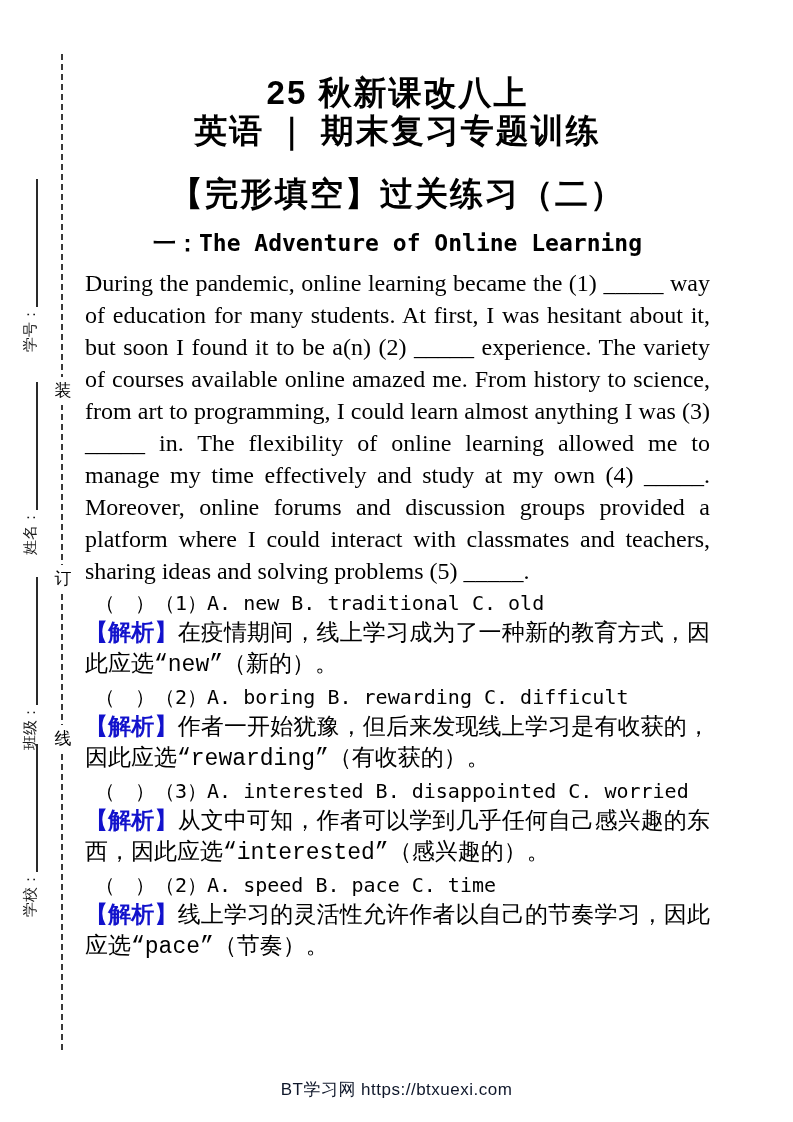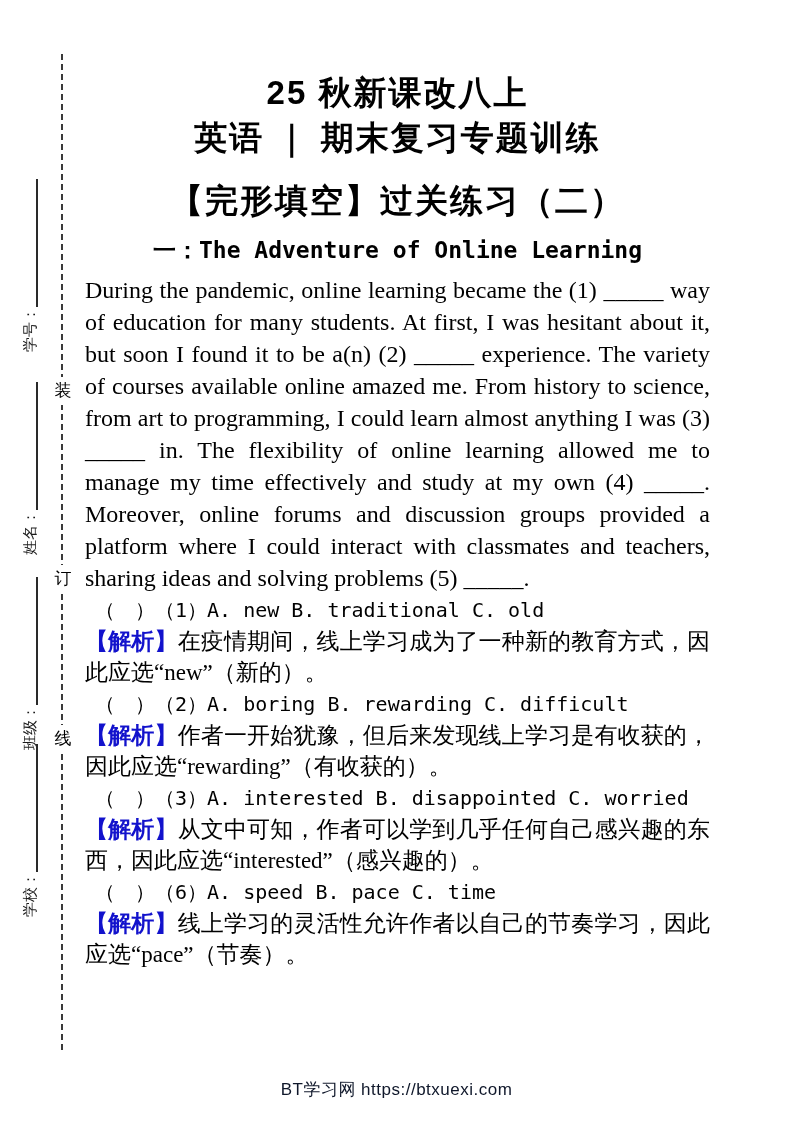--- a/index.html
+++ b/index.html
@@ -25,40 +25,40 @@
   .vf1{top:249px}.vf2{top:452px}.vf3{top:647px}.vf4{top:814px}
   .v-label{font-size:15px;color:#1a1a1a;}
   .v-line{display:inline-block;width:128px;height:13px;border-bottom:2px solid #2a2a2a;}
   
   .content{position:absolute;left:85px;top:0;width:625px;}
   .t1,.t2,.t3{
     margin:0;text-align:center;font-weight:bold;color:#000;
     font-size:33px;line-height:38px;letter-spacing:2px;
   }
   .t1{margin-top:74px;text-align:center;}
-  .t2{margin-top:7px;}
+  .t2{}
   .t3{margin-top:25px;}
   .heading{
     margin:15px 0 0;text-align:center;font-weight:bold;
     font-size:23px;line-height:30px;
     font-family:"DejaVu Sans Mono",monospace;
   }
   .passage{
     margin:9px 0 0;
     font-family:Liberation Serif, serif;
     font-size:24px;line-height:32px;text-align:justify;
   }
   .stem{
     margin:0;padding-left:10px;
     font-family:"DejaVu Sans Mono",monospace;
     font-size:20px;line-height:32px;white-space:nowrap;
   }
   .analysis{
     margin:0;font-size:23px;line-height:31px;text-align:justify;
-    font-family:Liberation Serif, serif;
+    font-family:Liberation Mono, monospace;
   }
   .analysis-tag{font-weight:bold;}
   
   .footer{
     position:absolute;left:0;top:1078px;width:793px;text-align:center;
     font-size:17px;letter-spacing:0.5px;color:#b3b3b3;
   }
 </style>
 </head>
 <body>
@@ -106,21 +106,21 @@
       <p class="stem">（　）（2）A. boring B. rewarding C. difficult</p>
       <p class="analysis">
         <span class="analysis-tag" style="color: rgb(18, 18, 204);">【解析】</span><span>作者一开始犹豫，但后来发现线上学习是有收获的，因此应选“rewarding”（有收获的）。</span>
       </p>
 
       <p class="stem">（　）（3）A. interested B. disappointed C. worried</p>
       <p class="analysis">
         <span class="analysis-tag" style="color: rgb(18, 18, 204);">【解析】</span><span>从文中可知，作者可以学到几乎任何自己感兴趣的东西，因此应选“interested”（感兴趣的）。</span>
       </p>
 
-      <p class="stem">（　）（6）A. speed B. pace C. time</p>
+      <p class="stem">（　）（2）A. speed B. pace C. time</p>
       <p class="analysis">
         <span class="analysis-tag" style="color: rgb(18, 18, 204);">【解析】</span><span>线上学习的灵活性允许作者以自己的节奏学习，因此应选“pace”（节奏）。</span>
       </p>
     </section>
   </main>
 
   <footer class="footer" style="color: #0f172a;">BT学习网 https://btxuexi.com</footer>
 
 </div>
 

